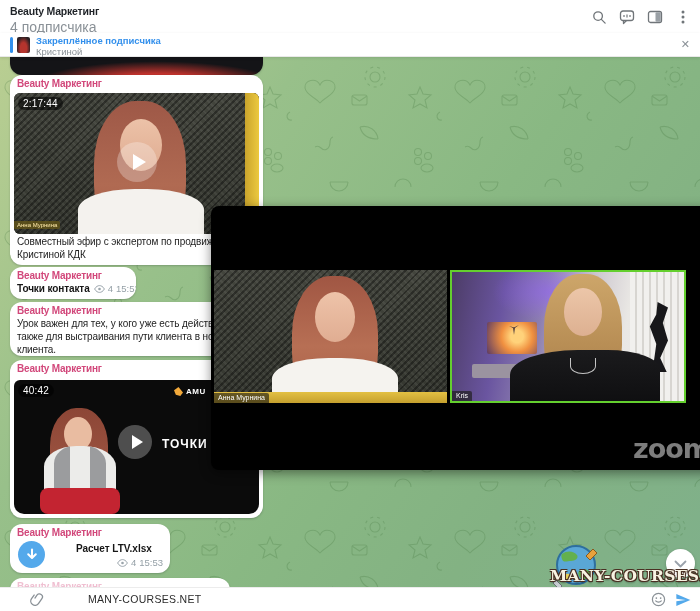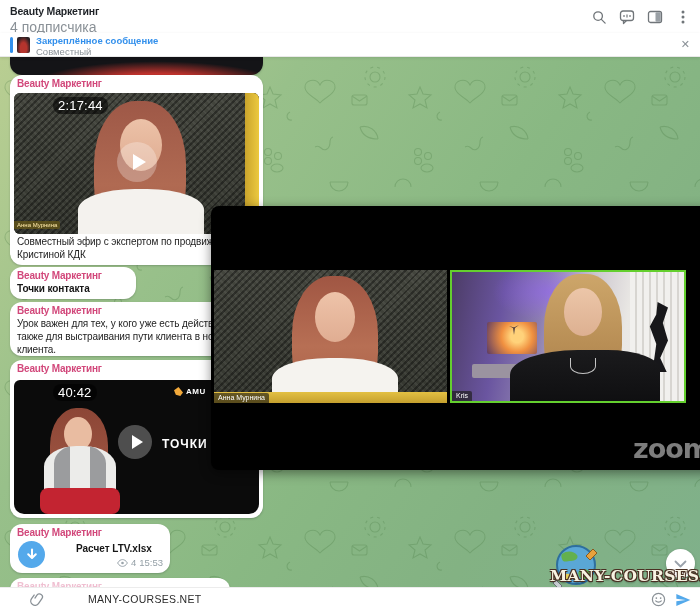--- a/index.html
+++ b/index.html
@@ -49,32 +49,32 @@
                      repeating-linear-gradient(45deg, rgba(255,255,255,.05) 0 2px, rgba(255,255,255,0) 2px 5px),
                      linear-gradient(180deg,#43453d,#34362f); }
   .m1 .strip { position:absolute; right:0; top:0; width:14px; height:100%;
                background:linear-gradient(90deg,#caa42c,#ecc93f); }
   .hair { position:absolute; border-radius:45% 45% 40% 40%; }
   .face { position:absolute; border-radius:50%; }
   .shirt { position:absolute; border-radius:45% 45% 0 0; }
   .m1 .hair { left:80px; top:8px; width:92px; height:140px; background:linear-gradient(180deg,#9e5847,#b06a52 60%,#a35a44); }
   .m1 .face { left:106px; top:26px; width:42px; height:52px; background:linear-gradient(180deg,#ecc2a8,#dfab90); }
   .m1 .shirt { left:64px; top:96px; width:126px; height:46px; background:#f4f2ee; }
-  .dur-badge { position:absolute; left:4px; top:4px; background:rgba(0,0,0,.55); color:#fff; font-size:13px;
-               padding:1px 5px; border-radius:8px; letter-spacing:0.2px;margin-left:35px; }
+  .dur-badge { position:absolute; left:4px; top:4px; background:rgba(0,0,0,.55); color:#fff; font-size:10px;
+               padding:1px 5px; border-radius:8px; letter-spacing:0.2px; }
   .play-btn { position:absolute; width:40px; height:40px; border-radius:50%; background:rgba(255,255,255,.28);
               display:flex; align-items:center; justify-content:center; cursor:pointer; }
   .play-tri { width:0; height:0; border-left:13px solid #fff; border-top:8px solid transparent; border-bottom:8px solid transparent; margin-left:4px; }
   .mini-tag { position:absolute; left:0; bottom:5px; background:rgba(95,82,25,.85); color:#ffe9a8;
               font-size:6px; line-height:8px; padding:0 3px; border-radius:0 2px 2px 0; white-space:nowrap; }
   .caption { position:absolute; left:7px; font-size:10px; color:#1d1d1d; white-space:nowrap; letter-spacing:-0.1px; }
 
   
   .m2 { left:10px; top:210px; width:126px; height:32px; }
-  .m2 .row { position:absolute; left:7px; top:16px; display:flex; align-items:center; gap:4px;flex-direction:column; }
+  .m2 .row { position:absolute; left:7px; top:16px; display:flex; align-items:center; gap:4px; }
   .m2 .bold { font-size:10px; font-weight:bold; color:#161616; white-space:nowrap; letter-spacing:-0.1px; }
 
   
   .m3 { left:10px; top:245px; width:230px; height:54px; }
   .m3 .line { position:absolute; left:7px; font-size:10px; color:#1d1d1d; white-space:nowrap; letter-spacing:-0.1px; }
 
   
   .m4 { left:10px; top:303px; width:253px; height:158px; }
   .m4 .video { position:absolute; left:4px; top:20px; width:245px; height:134px; border-radius:6px 6px 10px 10px;
                overflow:hidden; background:#0b0b0b; cursor:pointer; }
@@ -192,22 +192,22 @@
             <circle cx="2" cy="8" r="1.5" fill="#707579"></circle>
             <circle cx="2" cy="13" r="1.5" fill="#707579"></circle>
           </svg>
       </div>
     </div>
   </div>
 
   <div class="pinned">
     <div class="pin-accent"></div>
     <div class="pin-thumb"></div>
-    <div class="pin-label">Закреплённое сообщение</div>
-    <div class="pin-type">Совместный</div>
+    <div class="pin-label">Закреплённое подписчика</div>
+    <div class="pin-type">Кристиной</div>
     <div class="pin-close">✕</div>
   </div>
 
   <div class="chat">
     <svg class="bg-doodles" width="700" height="554">
       <defs>
         <pattern id="dd" width="150" height="150" patternUnits="userSpaceOnUse">
           <g fill="none" stroke="#3f7239" stroke-width="1.1" opacity="0.26">
             <path d="M20 28c-4-8-16-5-15 3 1 7 10 9 15 15 5-6 14-8 15-15 1-8-11-11-15-3z"></path>
             <circle cx="75" cy="20" r="5"></circle>

